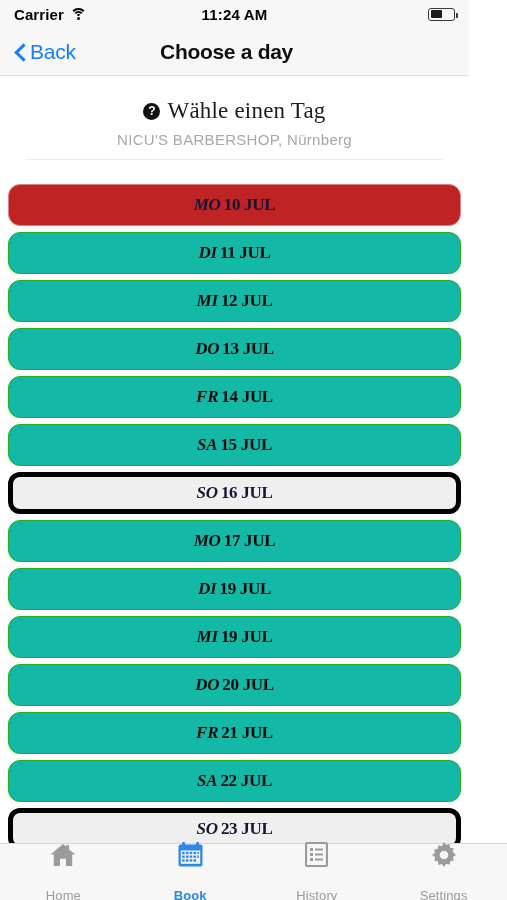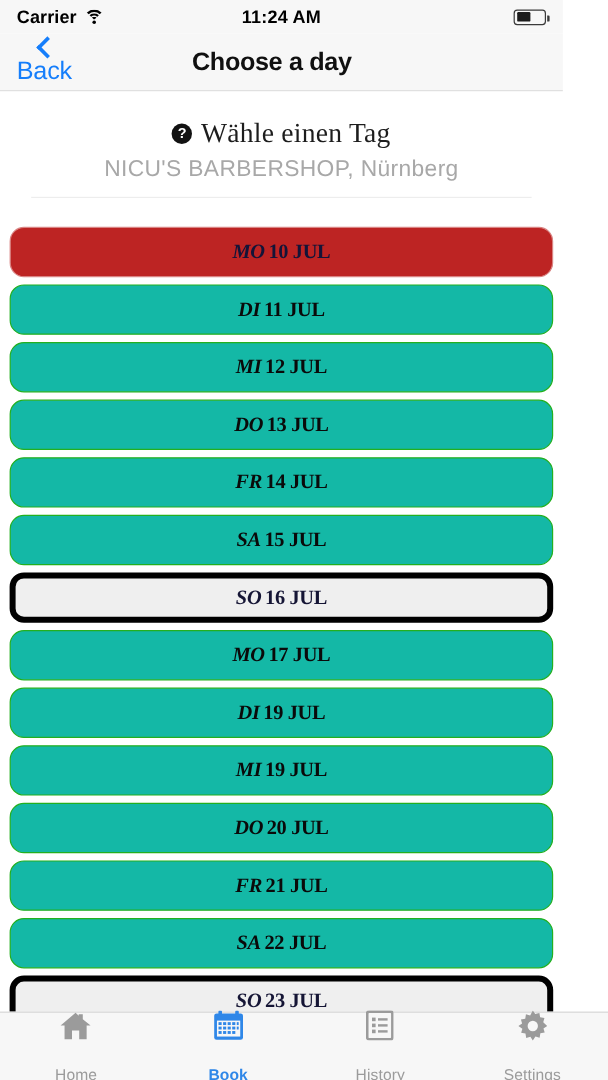--- a/index.html
+++ b/index.html
@@ -36,21 +36,21 @@
   .battery .cap{ position:absolute; right:-3.5px; top:4px; width:2px; height:5px; background:#3a3a3a; border-radius:0 1px 1px 0; }
 
   
   .navbar{
     height:48px; background:#f7f7f7;
     display:flex; align-items:center; position:relative;
     border-bottom:1px solid #e0e0e0;
   }
   .backbtn{
     display:flex; align-items:center; gap:3px;
-    padding-left:14px; cursor:pointer;flex-direction:column;
+    padding-left:14px; cursor:pointer;
   }
   .chev{ width:13px; height:13px; position:relative; }
   .chev::before{
     content:""; position:absolute; left:3px; top:1px;
     width:10px; height:10px;
     border-left:3.2px solid #157efb; border-bottom:3.2px solid #157efb;
     transform:rotate(45deg);
   }
   .back-label{ font-size:21px; color:#157efb; letter-spacing:-.2px; }
   .nav-title{
@@ -66,21 +66,21 @@
     display:flex; align-items:center; justify-content:center; gap:7px;
   }
   .q-icon{
     width:17px; height:17px; border-radius:50%;
     background:#121212; color:#fff;
     font-family:"Liberation Sans", sans-serif;
     font-size:12px; font-weight:700; line-height:17px;
     display:inline-block; text-align:center; flex:none;
   }
   .h-sub{
-    margin-top:7px; font-size:19px; color:#a8a8a8;
+    margin-top:7px; font-size:15px; color:#a8a8a8;
     letter-spacing:.3px;
   }
   .divider{ height:1px; background:#ededed; margin:11px 10px 0; }
 
   
   .daylist{ padding:10px 8px 0; }
   .dayrow{
     height:42px; margin-bottom:6px; border-radius:12px;
     display:flex; align-items:center; justify-content:center;
     cursor:pointer; user-select:none;

